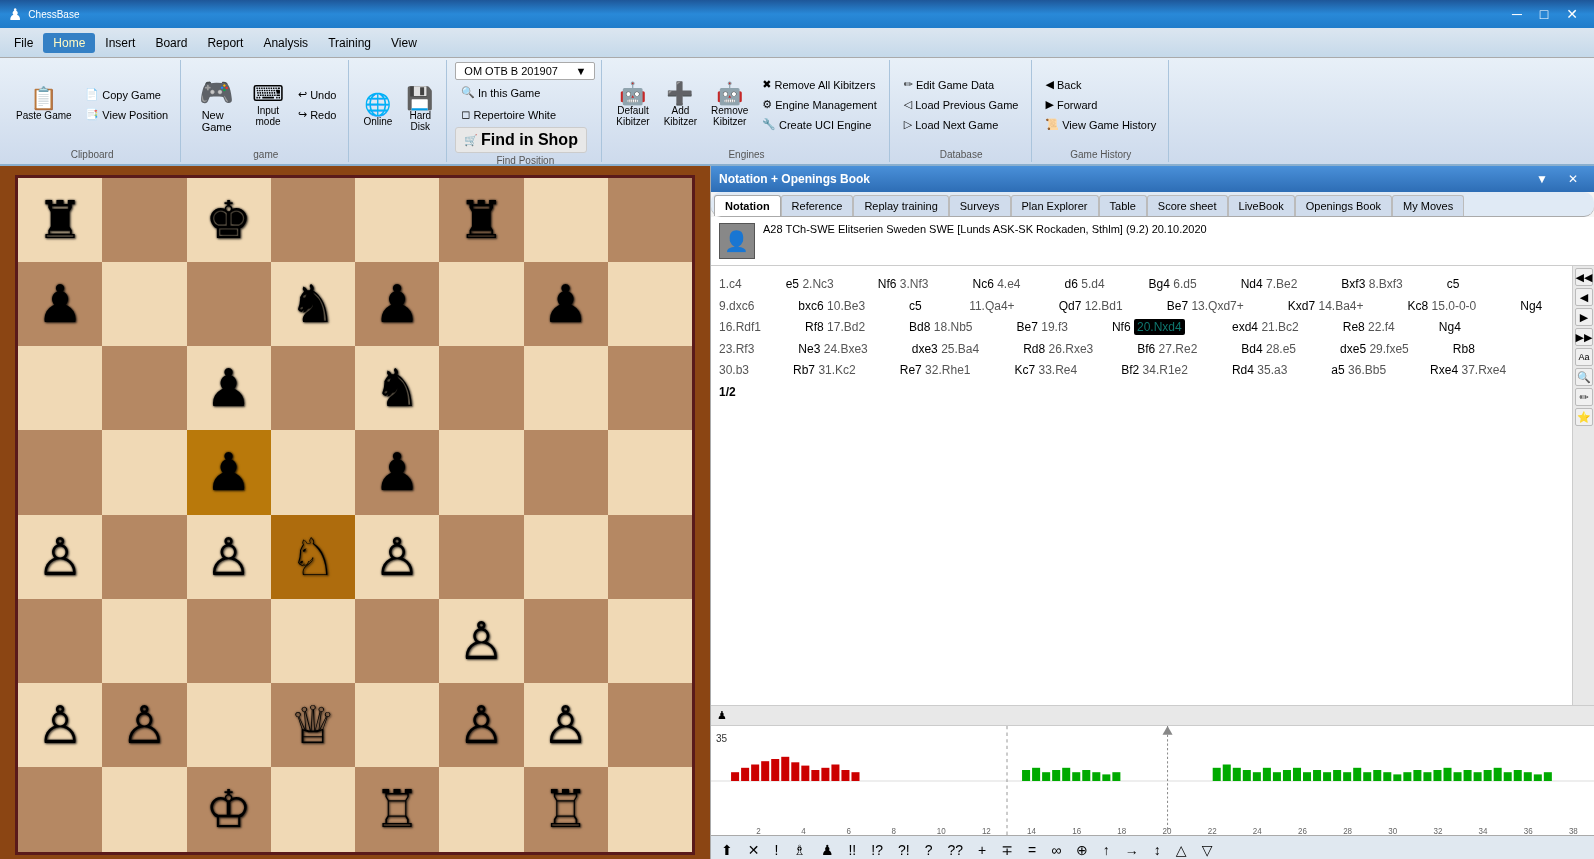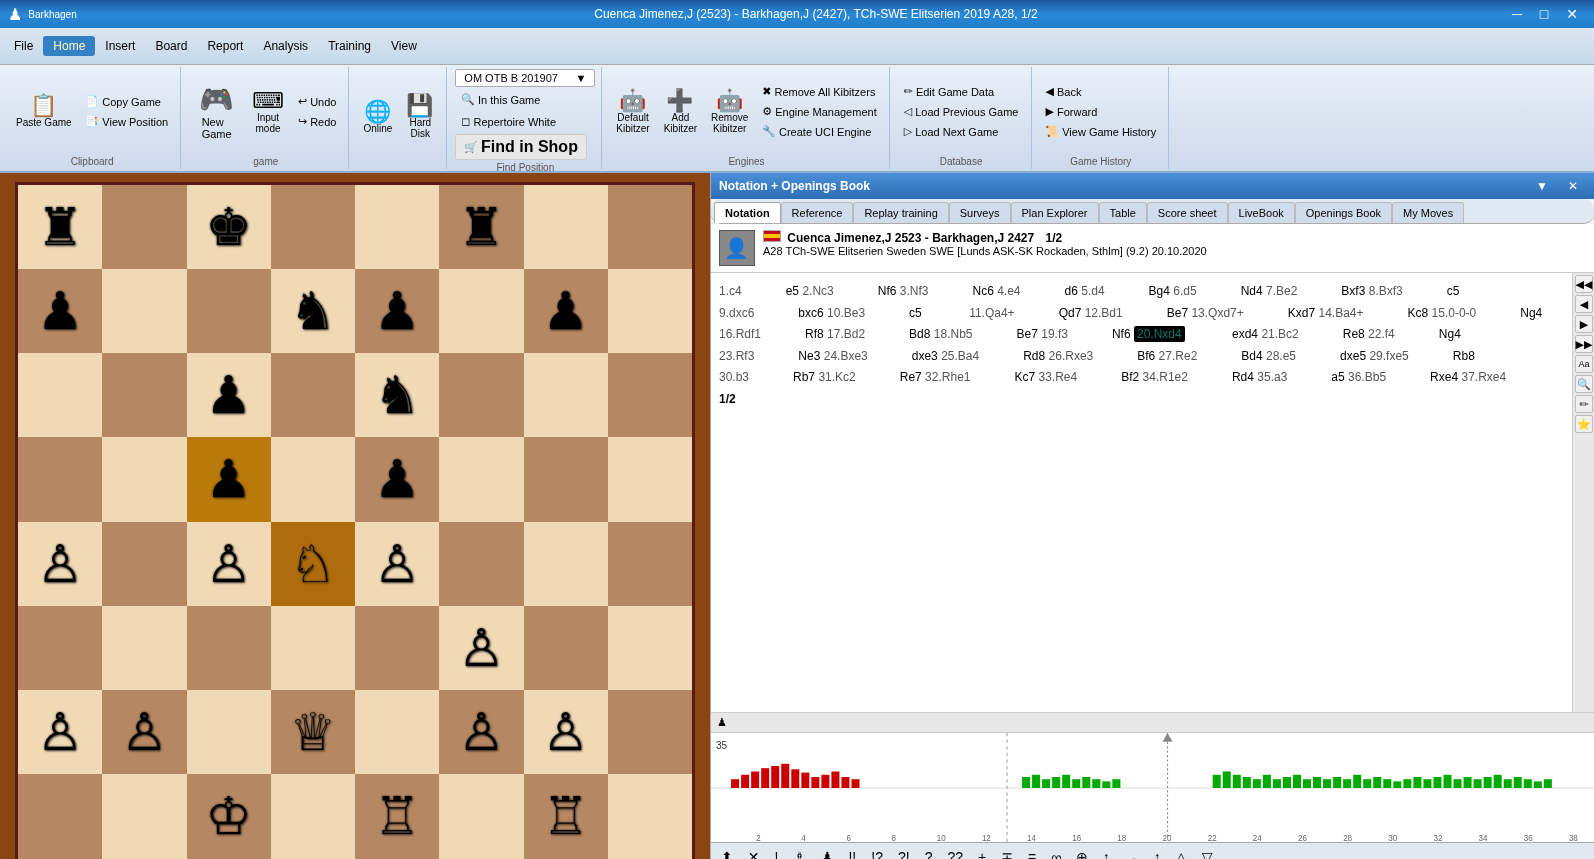--- a/index.html
+++ b/index.html
@@ -16,21 +16,21 @@
       padding: 0 8px;
       font-size: 12px;
     }
     .title-bar-title { flex: 1; text-align: center; font-size: 12px; }
     .title-bar-controls { display: flex; gap: 2px; }
     .title-bar-btn { background: none; border: none; color: white; cursor: pointer; padding: 2px 8px; font-size: 14px; }
 
     
     .menu-bar {
       background: linear-gradient(to bottom, #dce6f0, #c5d9ea);
-      height: 37px;
+      height: 30px;
       display: flex;
       align-items: center;
       padding: 0 4px;
       border-bottom: 1px solid #aaa;
     }
     .menu-item {
       padding: 3px 10px;
       cursor: pointer;
       font-size: 12px;
       border-radius: 3px;
@@ -321,23 +321,22 @@
       font-size: 11px;
       min-width: 140px;
     }
   </style>
 </head>
 <body>
 
 <div class="title-bar">
   <div style="display:flex; align-items:center; gap:6px; width:120px;">
     <span style="font-size:16px;">♟</span>
-    <span style="font-size:10px;">Barkhagen</span>
-  </div>
-  <div class="title-bar-title">Cuenca Jimenez,J (2523) - Barkhagen,J (2427), TCh-SWE Elitserien 2019  A28, 1/2</div>
+    <span style="font-size:10px;">ChessBase</span>
+  </div>
   <div class="title-bar-controls">
     <button class="title-bar-btn">─</button>
     <button class="title-bar-btn">□</button>
     <button class="title-bar-btn">✕</button>
   </div>
 </div>
 
 <div class="menu-bar">
   <span class="menu-item">File</span>
   <span class="menu-item active">Home</span>
@@ -647,29 +646,20 @@
       <div class="panel-tab">Table</div>
       <div class="panel-tab">Score sheet</div>
       <div class="panel-tab">LiveBook</div>
       <div class="panel-tab">Openings Book</div>
       <div class="panel-tab">My Moves</div>
     </div>
 
     <div class="game-info">
       <div class="player-avatar">👤</div>
       <div class="game-details">
-        <div class="game-title">
-          <span class="flag"></span>
-          <span>Cuenca Jimenez,J</span>
-          <span> 2523</span>
-          <span> - </span>
-          <span>Barkhagen,J</span>
-          <span> 2427</span>
-          <span style="margin-left:8px;">1/2</span>
-        </div>
         <div>A28  TCh-SWE Elitserien Sweden SWE [Lunds ASK-SK Rockaden, Sthlm] (9.2)  20.10.2020</div>
       </div>
     </div>
 
     <div class="notation-main">
       <div class="notation-area" id="notation-area"><span style="color:#555;">1.c4</span><span class="move-text">e5</span> <span style="color:#555;">2.Nc3</span><span class="move-text">Nf6</span> <span style="color:#555;">3.Nf3</span><span class="move-text">Nc6</span> <span style="color:#555;">4.e4</span><span class="move-text">d6</span> <span style="color:#555;">5.d4</span><span class="move-text">Bg4</span> <span style="color:#555;">6.d5</span><span class="move-text">Nd4</span> <span style="color:#555;">7.Be2</span><span class="move-text">Bxf3</span> <span style="color:#555;">8.Bxf3</span><span class="move-text">c5</span> <span style="color:#555;">9.dxc6</span><span class="move-text">bxc6</span> <span style="color:#555;">10.Be3</span><span class="move-text">c5</span> <span class="move-text"></span> <span style="color:#555;">11.Qa4+</span><span class="move-text">Qd7</span> <span style="color:#555;">12.Bd1</span><span class="move-text">Be7</span> <span style="color:#555;">13.Qxd7+</span><span class="move-text">Kxd7</span> <span style="color:#555;">14.Ba4+</span><span class="move-text">Kc8</span> <span style="color:#555;">15.0-0-0</span><span class="move-text">Ng4</span> <span style="color:#555;">16.Rdf1</span><span class="move-text">Rf8</span> <span style="color:#555;">17.Bd2</span><span class="move-text">Bd8</span> <span style="color:#555;">18.Nb5</span><span class="move-text">Be7</span> <span style="color:#555;">19.f3</span><span class="move-text">Nf6</span> <span class="move-text move-highlight">20.Nxd4</span> <span class="move-text">exd4</span> <span style="color:#555;">21.Bc2</span><span class="move-text">Re8</span> <span style="color:#555;">22.f4</span><span class="move-text">Ng4</span> <span style="color:#555;">23.Rf3</span><span class="move-text">Ne3</span> <span style="color:#555;">24.Bxe3</span><span class="move-text">dxe3</span> <span style="color:#555;">25.Ba4</span><span class="move-text">Rd8</span> <span style="color:#555;">26.Rxe3</span><span class="move-text">Bf6</span> <span style="color:#555;">27.Re2</span><span class="move-text">Bd4</span> <span style="color:#555;">28.e5</span><span class="move-text">dxe5</span> <span style="color:#555;">29.fxe5</span><span class="move-text">Rb8</span> <span style="color:#555;">30.b3</span><span class="move-text">Rb7</span> <span style="color:#555;">31.Kc2</span><span class="move-text">Re7</span> <span style="color:#555;">32.Rhe1</span><span class="move-text">Kc7</span> <span style="color:#555;">33.Re4</span><span class="move-text">Bf2</span> <span style="color:#555;">34.R1e2</span><span class="move-text">Rd4</span> <span style="color:#555;">35.a3</span><span class="move-text">a5</span> <span style="color:#555;">36.Bb5</span><span class="move-text">Rxe4</span> <span style="color:#555;">37.Rxe4</span><br><span class="result">1/2</span></div>
       <div class="notation-side-btns">
         <div class="side-btn">◀◀</div>
         <div class="side-btn">◀</div>
         <div class="side-btn">▶</div>

